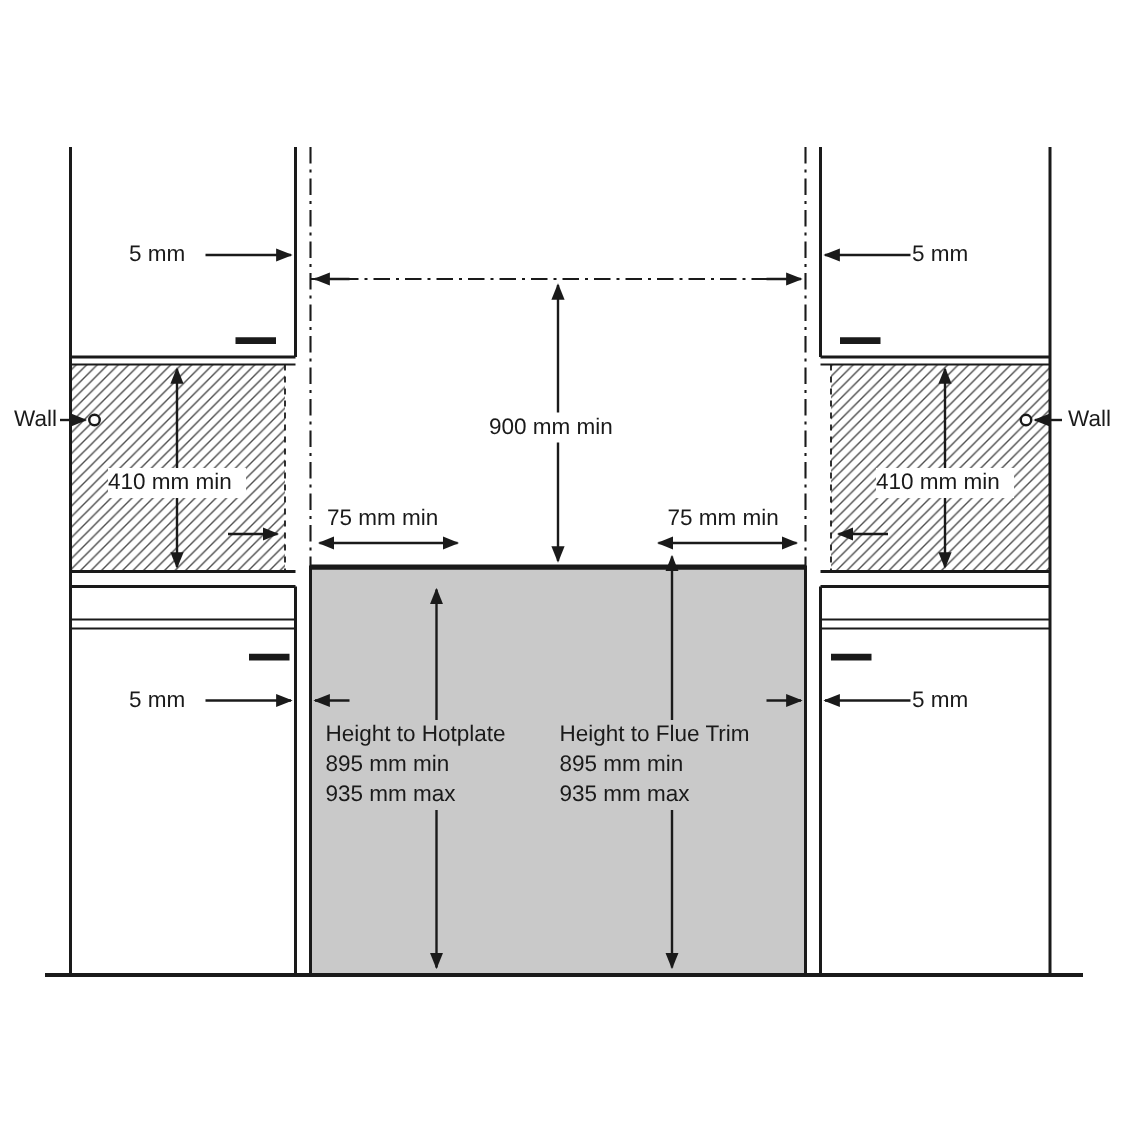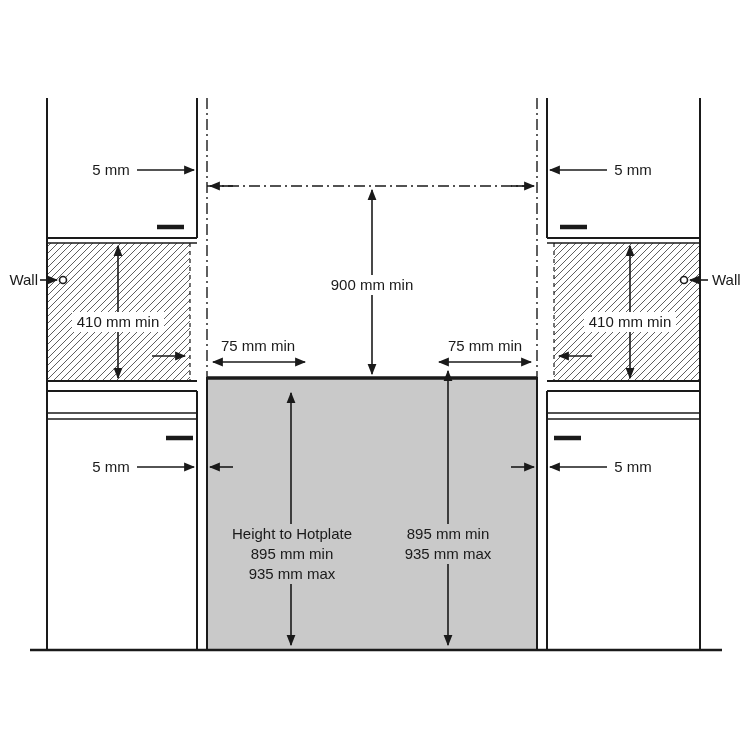--- a/index.html
+++ b/index.html
@@ -11,23 +11,23 @@
   .ln { stroke:var(--line); stroke-width:2; fill:none; }
   .thin { stroke-width:1.3; }
   .thick { stroke-width:4.5; }
   .hob { stroke-width:3.5; }
   .floor { stroke-width:2.6; }
   .dashdot { stroke-width:1.4; stroke-dasharray:11 4 2 4; }
   .dashed { stroke-width:1.2; stroke-dasharray:4 4; }
   .cooker { fill:var(--cooker); stroke:var(--line); stroke-width:2; }
   .circ { fill:#ffffff; stroke:var(--line); stroke-width:1.6; }
   .arrowset line { stroke:var(--line); stroke-width:1.6; fill:none; }
-  .lbl { position:absolute; font-size:15px; line-height:20px; color:var(--line); text-align:center; white-space:nowrap; }
+  .lbl { position:absolute; font-size:15px; line-height:20px; color:var(--line); white-space:nowrap; }
   .bg-white { background:var(--bg); }
-  .bg-cooker { background:var(--cooker);margin-top:44px; }
+  .bg-cooker { background:var(--cooker); }
 </style>
 </head>
 <body>
 
 <div class="stage">
 
   <svg width="750" height="750" viewBox="0 0 750 750">
     <defs>
       <pattern id="hatch" width="7" height="7" patternUnits="userSpaceOnUse">
         <path d="M-1,1 l2,-2 M0,7 l7,-7 M6,8 l2,-2" stroke="#4d4d4d" stroke-width="0.9"></path>
@@ -143,17 +143,18 @@
   <div class="lbl" style="left:218px; top:336px; width:80px;">75 mm min</div>
   <div class="lbl" style="left:445px; top:336px; width:80px;">75 mm min</div>
 
   <div class="lbl bg-cooker" style="left:217px; top:480px; width:150px;">
     <div>Height to Hotplate</div>
     <div>895 mm min</div>
     <div>935 mm max</div>
   </div>
 
   <div class="lbl bg-cooker" style="left:373px; top:480px; width:150px;">
+    <div>Height to Flue Trim</div>
     <div>895 mm min</div>
     <div>935 mm max</div>
   </div>
 
 </div>
 
 </body></html>

